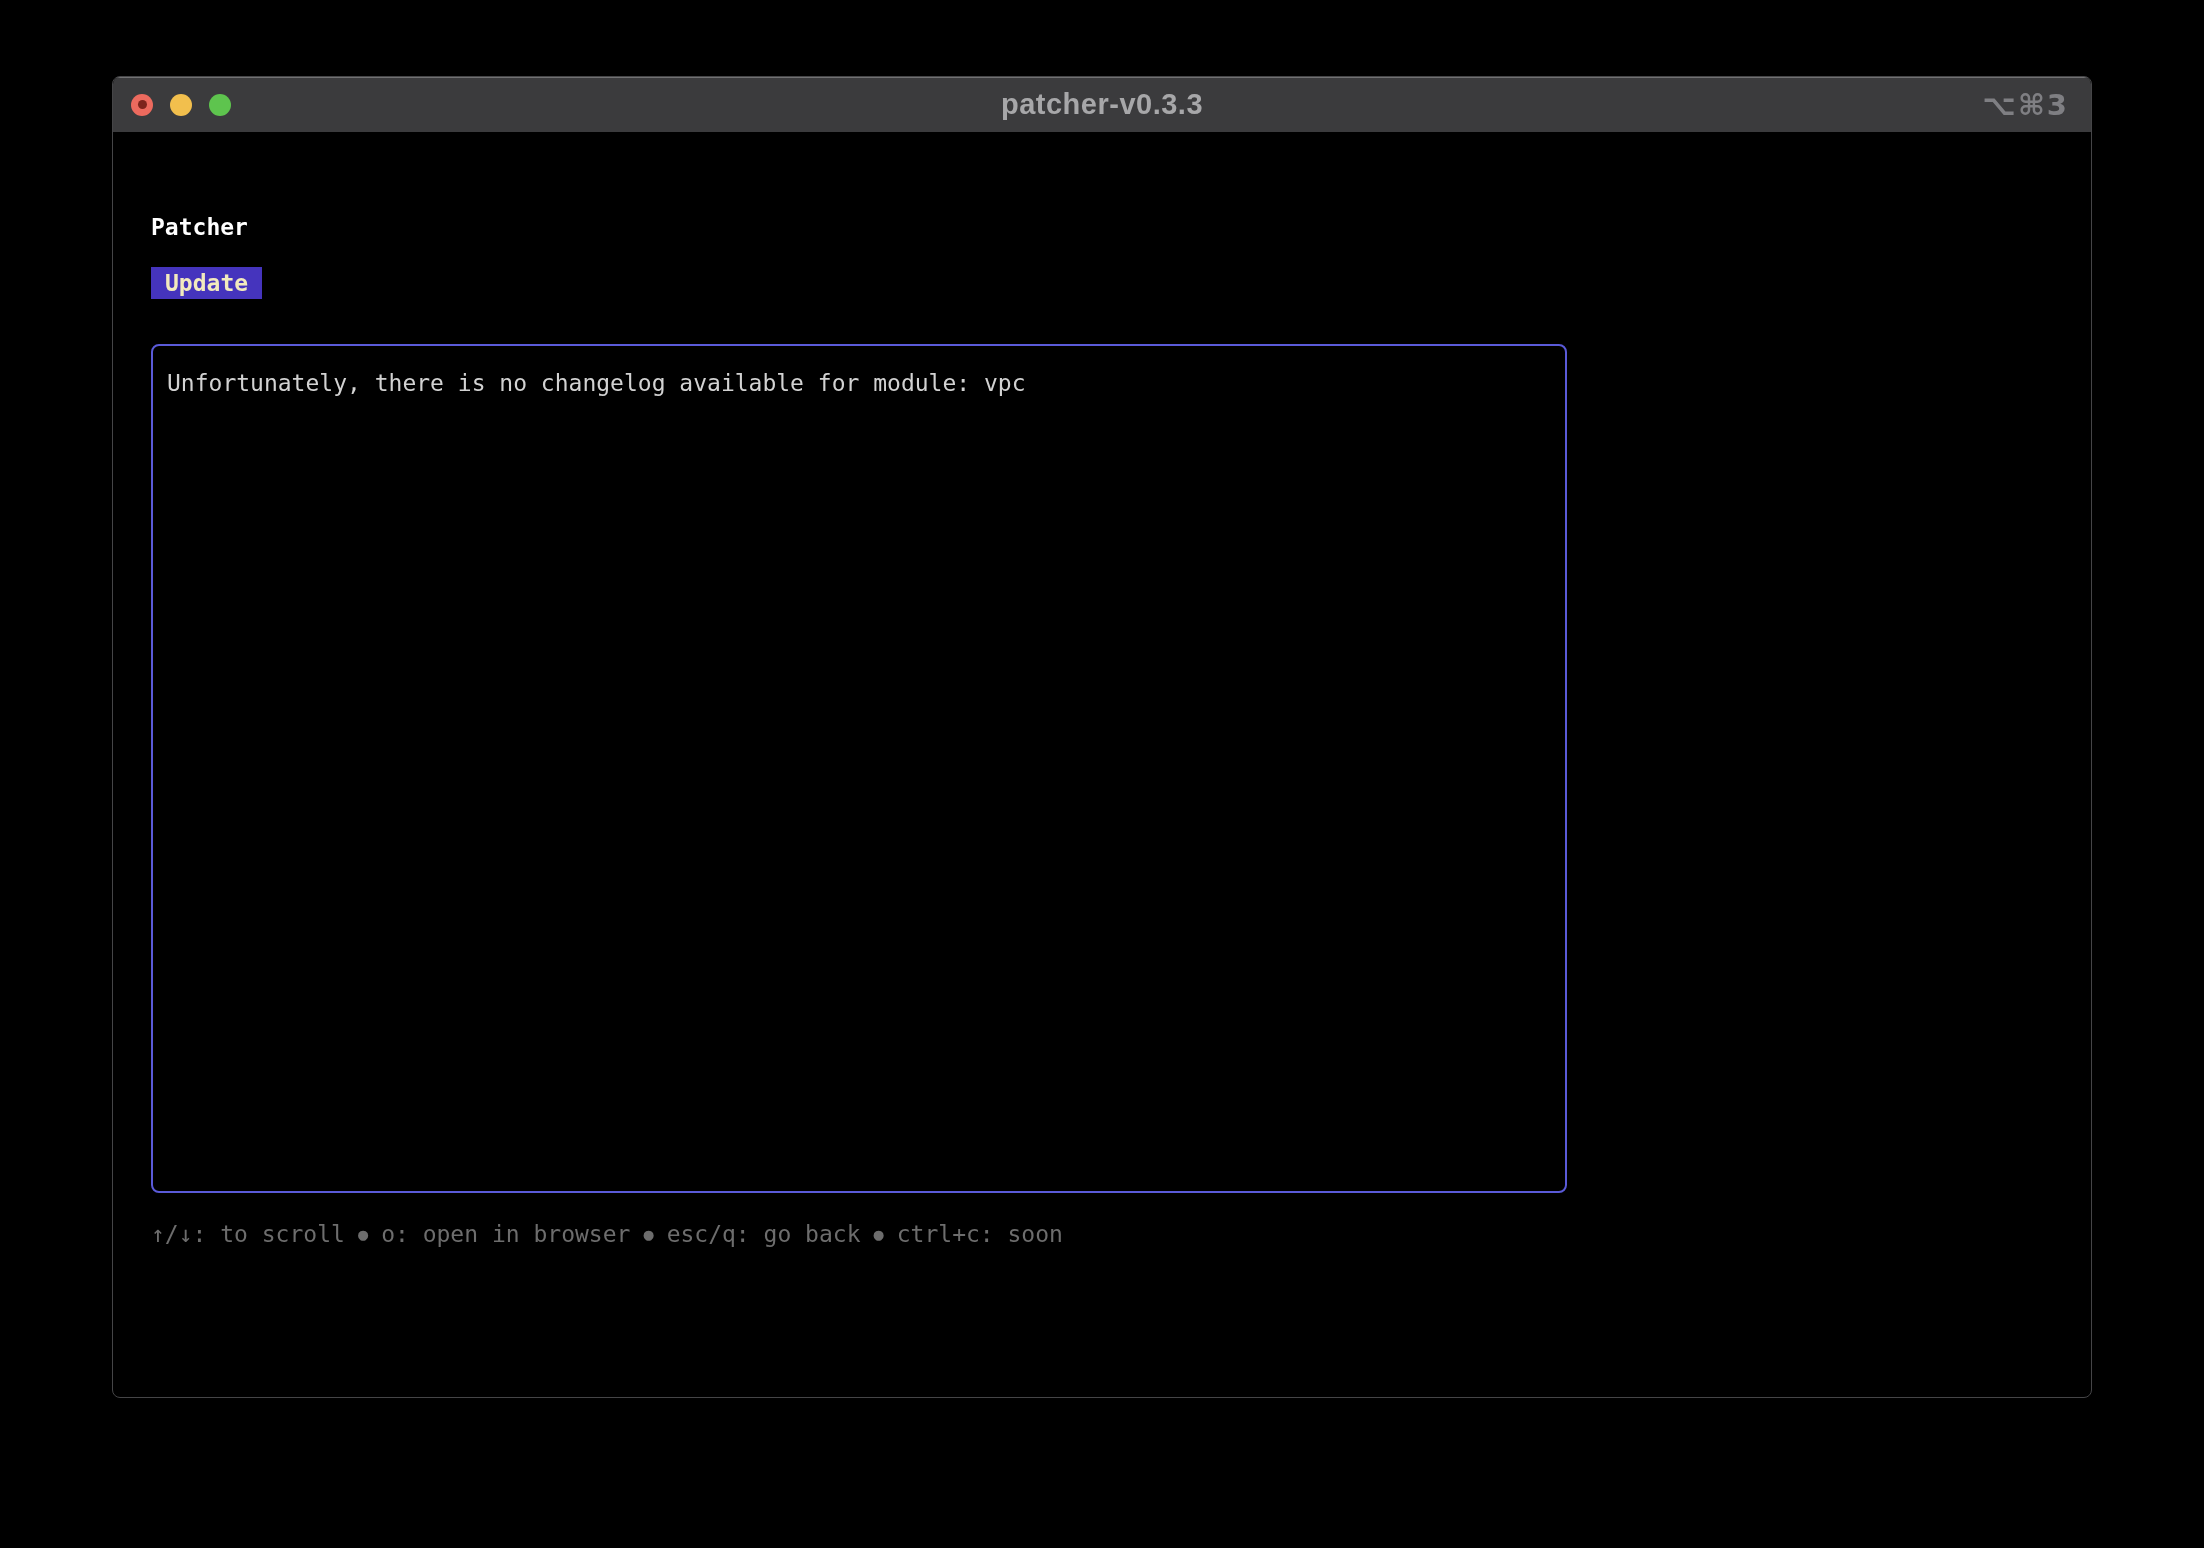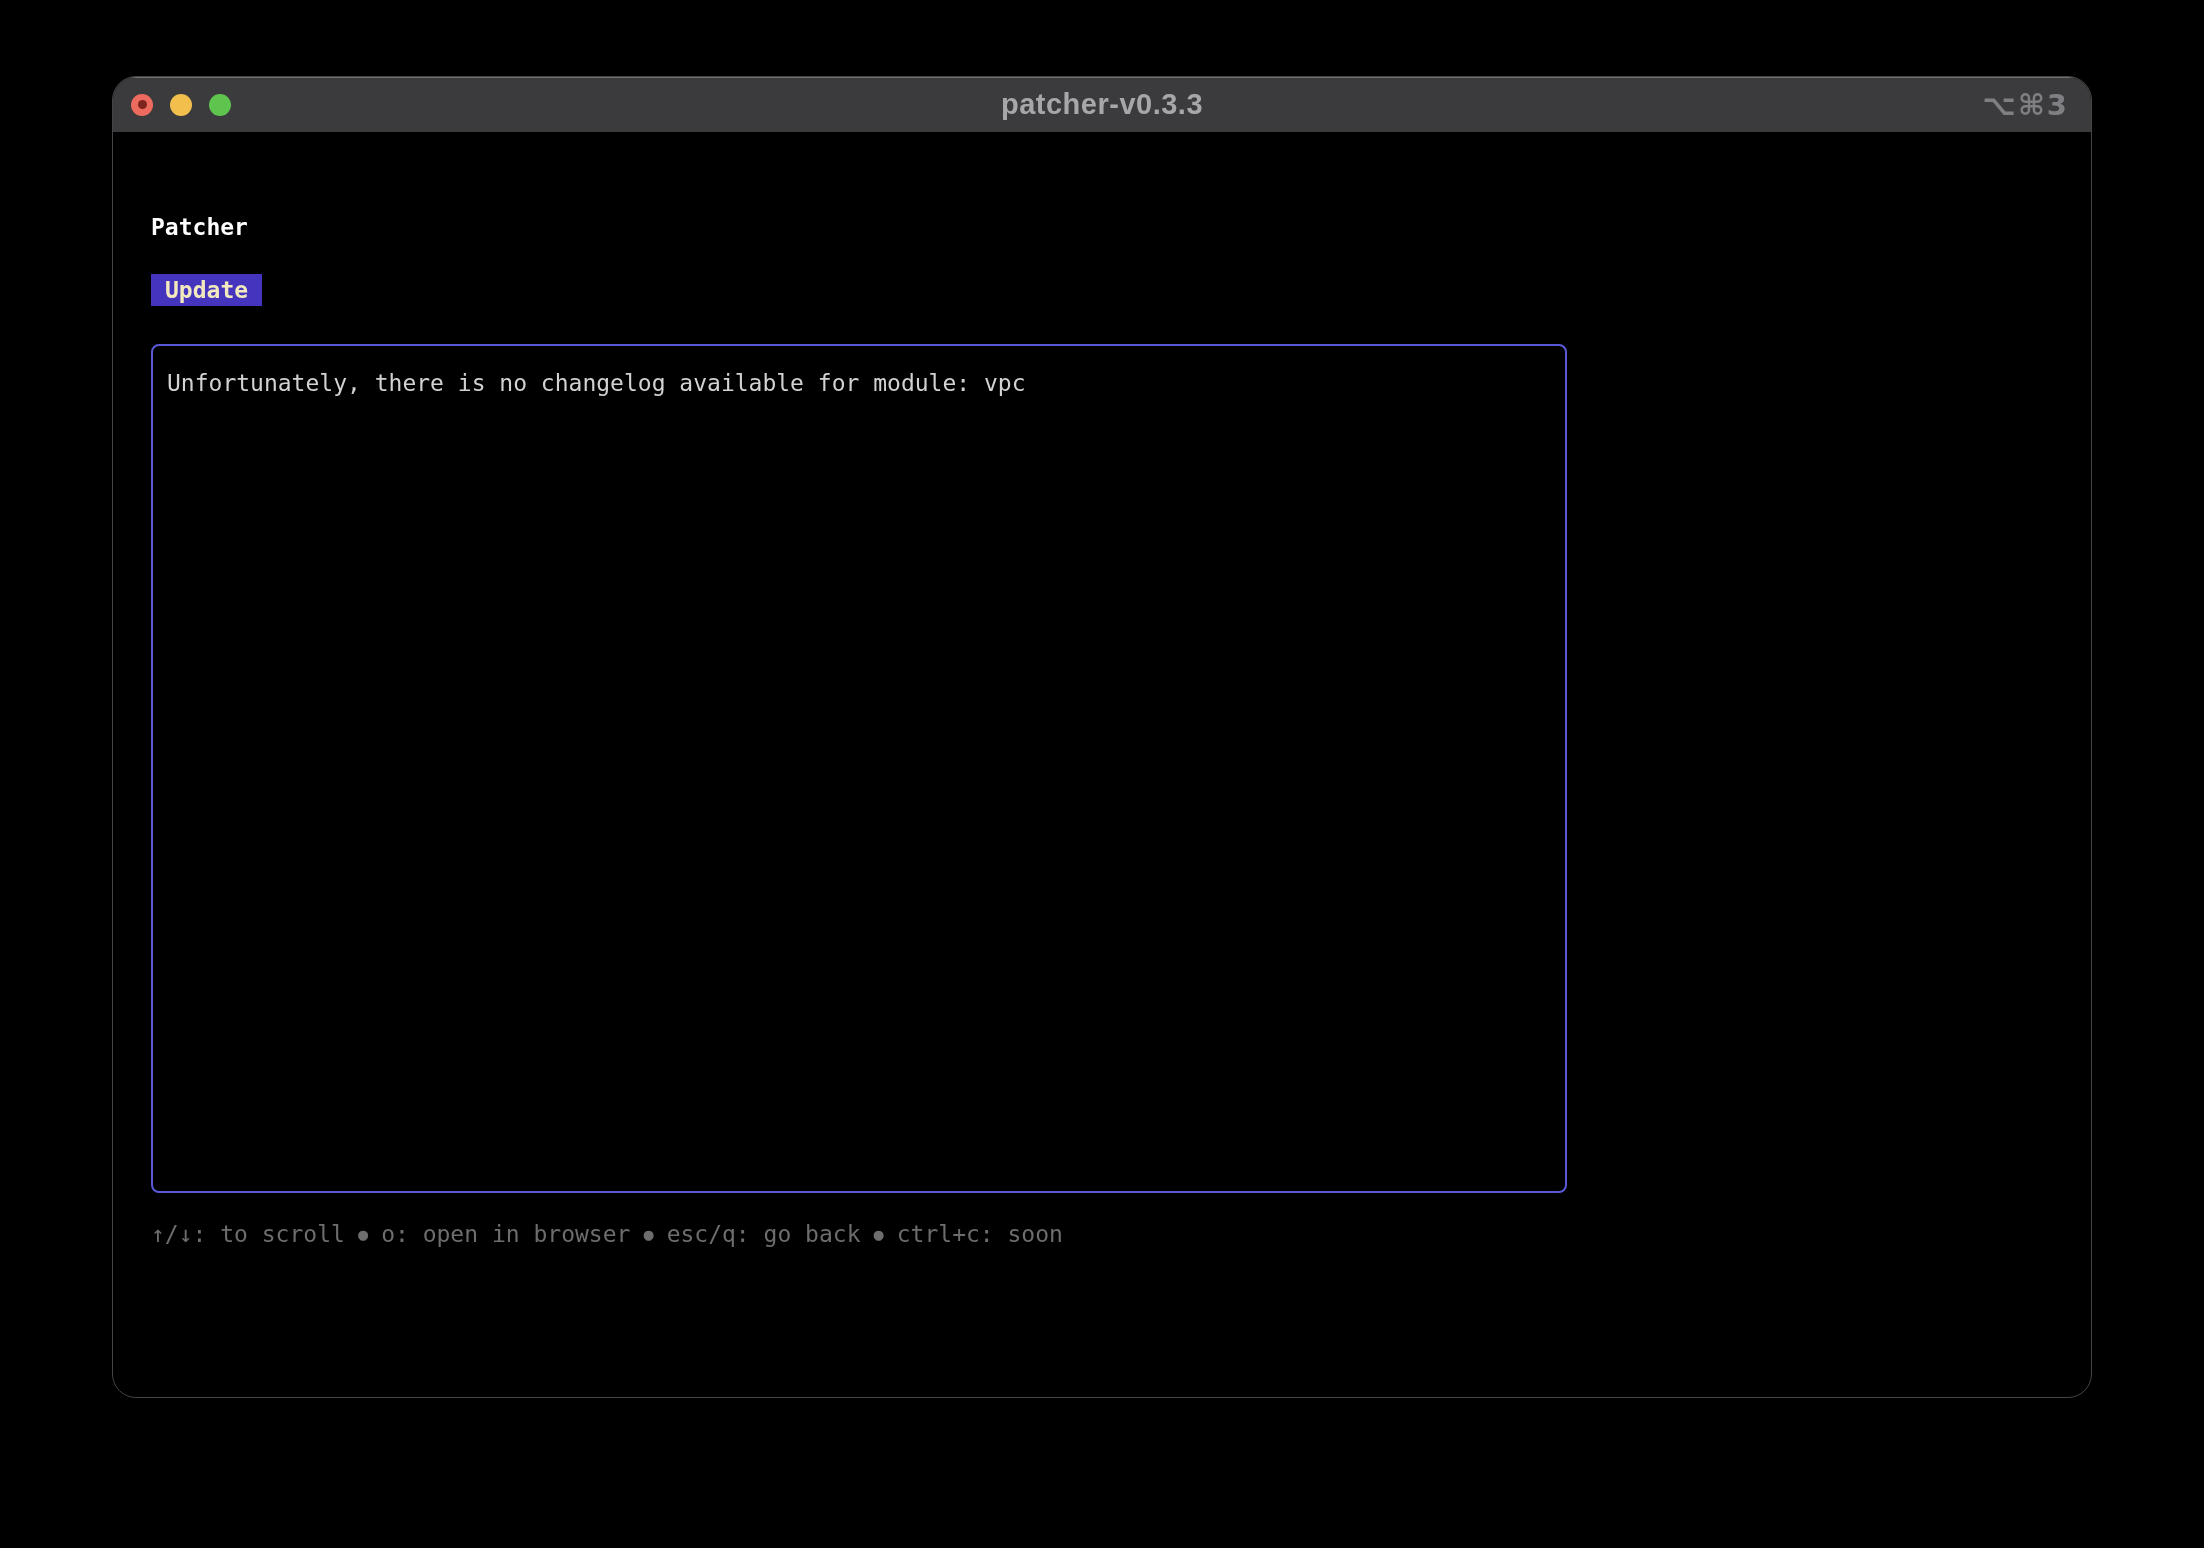--- a/index.html
+++ b/index.html
@@ -13,21 +13,21 @@
     position: relative;
     width: 2204px; height: 1548px;
     background: #000000;
   }
   .window {
     position: absolute;
     left: 112px; top: 76px;
     width: 1980px; height: 1322px;
     background: #000000;
     border: 1px solid #454547;
-    border-radius: 24px;
+    border-radius: 8px;
     overflow: hidden;
     box-shadow: 0 34px 70px rgba(0,0,0,0.65);
   }
   .titlebar {
     position: relative;
     height: 55px;
     background: #3b3b3d;
     display: flex;
     align-items: center;
     box-shadow: inset 0 1px 0 rgba(255,255,255,0.28);
@@ -84,21 +84,21 @@
   .heading {
     margin-top: 78px;
     color: #ffffff;
     font-weight: bold;
   }
   .tabbar {
     margin-top: 30px;
     margin-right: 52px;
     height: 17px;
     display: flex;
-    align-items: flex-start;
+    align-items: center;
   }
   .tab {
     background: #4534bd;
     color: #f2eabe;
     font-weight: bold;
     line-height: 32px;
     padding: 0 14px;
     cursor: pointer;
   }
   .tab-fill {

